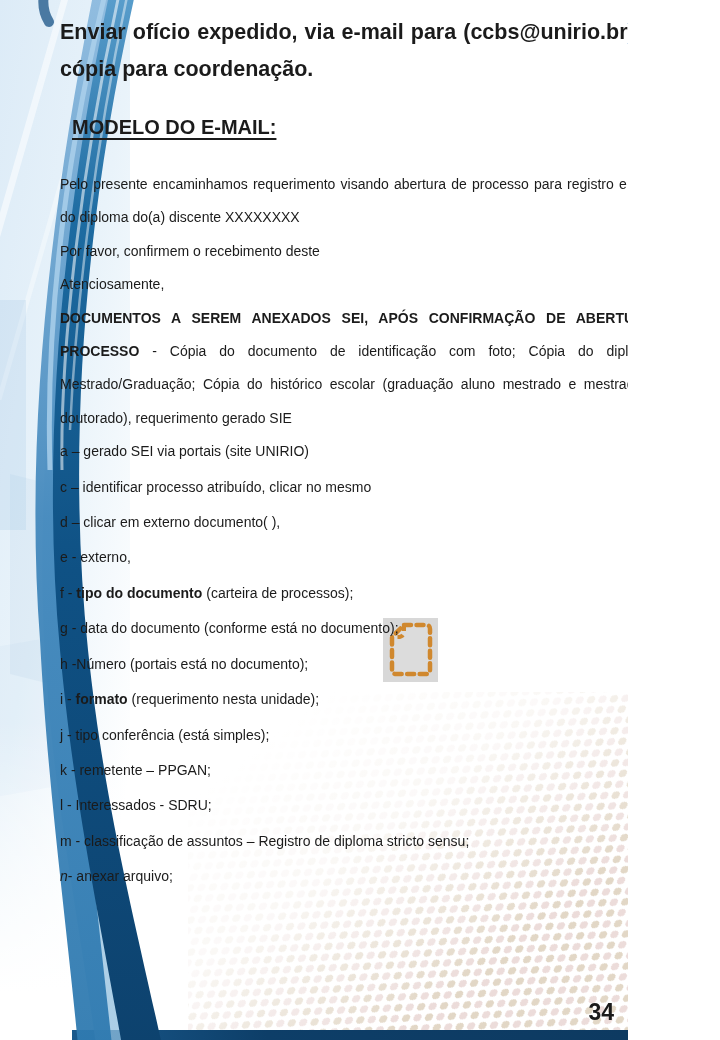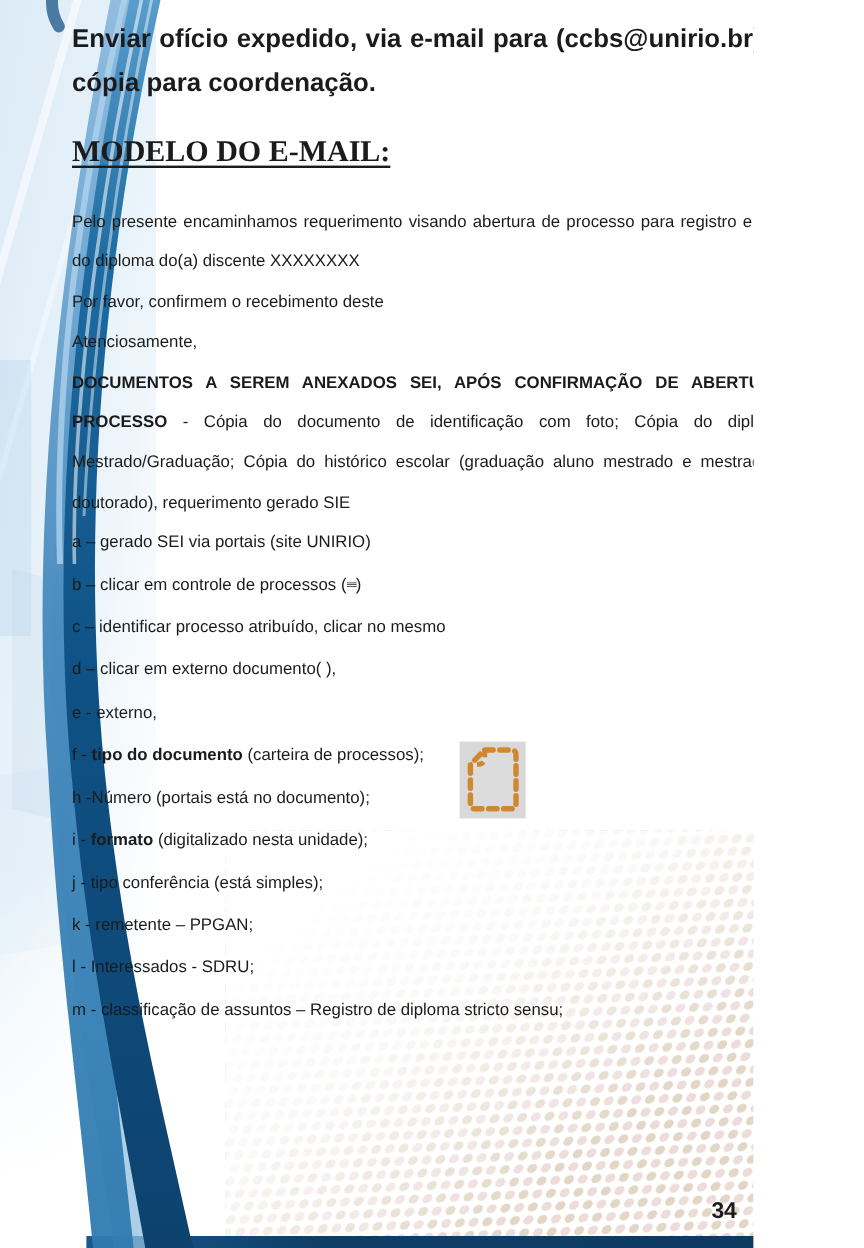--- a/index.html
+++ b/index.html
@@ -29,33 +29,33 @@
     background-size:13px 13px,13px 13px;
     background-position:0 0,6.5px 6.5px;}
   .halftone-fade{position:absolute;inset:0;
     background:linear-gradient(to bottom right,#ffffff 16%,rgba(255,255,255,.82) 42%,rgba(255,255,255,0) 74%);}
   
   .content{position:absolute;inset:0;z-index:3;}
   .content p{margin:0;}
   .intro{position:absolute;left:60px;top:14px;width:632px;
     font-size:21.5px;font-weight:700;line-height:37px;text-align:justify;}
   .blue{color:#2e74b5;}
-  .heading{position:absolute;left:60px;top:112px;font-size:25px;font-weight:700;
-    line-height:30px;text-decoration:underline;text-underline-offset:4px;font-family:Liberation Serif, serif;}
+  .heading{position:absolute;left:72px;top:112px;font-size:20px;font-weight:700;
+    line-height:30px;text-decoration:underline;text-underline-offset:4px;}
   .body-block{position:absolute;left:60px;top:168px;width:624px;
     font-size:14px;line-height:33.4px;}
   .justify{text-align:justify;}
   .body-block b{font-weight:700;}
   .icon-lines{font-size:.6em;letter-spacing:-1px;position:relative;top:-2px;}
   .it{font-style:italic;}
   
   .sei-icon{position:absolute;left:383px;top:618px;width:55px;height:64px;
     background:#d8d8d8;z-index:2;}
   
-  .page-number{position:absolute;right:14px;top:999px;font-size:19px;font-weight:700;z-index:3;}
+  .page-number{position:absolute;right:14px;top:999px;font-size:23px;font-weight:700;z-index:3;}
 </style>
 </head>
 <body>
 
 <div class="page">
 
   <div class="bg-wash">
     <div class="streak" style="left:18px;top:0;width:7px;height:300px;"></div>
     <div class="streak" style="left:48px;top:40px;width:5px;height:360px;opacity:.7;"></div>
     <div class="facet" style="left:0;top:300px;width:26px;height:230px;"></div>
@@ -109,31 +109,32 @@
 
     <p class="heading">MODELO DO E-MAIL:</p>
 
     <div class="body-block">
       <p class="justify">Pelo presente encaminhamos requerimento visando abertura de processo para registro e emissão do diploma do(a) discente XXXXXXXX</p>
       <p>Por favor, confirmem o recebimento deste</p>
       <p>Atenciosamente,</p>
       <p class="justify"><b>DOCUMENTOS A SEREM ANEXADOS SEI, APÓS CONFIRMAÇÃO DE ABERTURA DE PROCESSO</b><span> - Cópia do documento de identificação com foto; Cópia do diploma do Mestrado/Graduação; Cópia do histórico escolar (graduação aluno mestrado e mestrado aluno doutorado), requerimento gerado SIE</span></p>
 
       <p><span class="it"></span><span>a – gerado SEI via portais (site UNIRIO)</span><b></b><span class="icon-lines"></span><span></span></p>
-      <p><span class="it"></span><span>b – clicar em controle de processos (</span><b></b><span class="icon-lines">≡≡</span><span>)</span></p>
       <p><span class="it"></span><span>c – identificar processo atribuído, clicar no mesmo</span><b></b><span class="icon-lines"></span><span></span></p>
       <p><span class="it"></span><span>d – clicar em externo documento( ),</span><b></b><span class="icon-lines"></span><span></span></p>
       <p><span class="it"></span><span>e - externo,</span><b></b><span class="icon-lines"></span><span></span></p>
       <p><span class="it"></span><span>f - </span><b>tipo do documento</b><span class="icon-lines"></span><span> (carteira de processos);</span></p>
+      <p><span class="it"></span><span>g - data do documento (conforme está no documento);</span><b></b><span class="icon-lines"></span><span></span></p>
       <p><span class="it"></span><span>h -Número (portais está no documento);</span><b></b><span class="icon-lines"></span><span></span></p>
-      <p><span class="it"></span><span>i - </span><b>formato</b><span class="icon-lines"></span><span> (digitalizado nesta unidade);</span></p>
+      <p><span class="it"></span><span>i - </span><b>formato</b><span class="icon-lines"></span><span> (requerimento nesta unidade);</span></p>
       <p><span class="it"></span><span>j - tipo conferência (está simples);</span><b></b><span class="icon-lines"></span><span></span></p>
       <p><span class="it"></span><span>k - remetente – PPGAN;</span><b></b><span class="icon-lines"></span><span></span></p>
       <p><span class="it"></span><span>l - Interessados - SDRU;</span><b></b><span class="icon-lines"></span><span></span></p>
       <p class="justify"><span class="it"></span><span>m - classificação de assuntos – Registro de diploma stricto sensu;</span><b></b><span class="icon-lines"></span><span></span></p>
+      <p><span class="it">n</span><span>- anexar arquivo;</span><b></b><span class="icon-lines"></span><span></span></p>
     </div>
   </div>
 
   <div class="sei-icon">
     <svg width="55" height="64" viewBox="0 0 55 64">
       <path d="M21 7 L43 7 Q47 7 47 11 L47 52 Q47 56 43 56 L13 56 Q9 56 9 52 L9 19 Z" fill="rgba(255,255,255,0.12)" stroke="#d0882e" stroke-width="4.5" stroke-dasharray="7 5.5" stroke-linecap="round"></path>
       <path d="M21 7 L21 13 Q21 19 15 19 L9 19" fill="none" stroke="#d0882e" stroke-width="4" stroke-dasharray="6 4"></path>
     </svg>
   </div>
 

